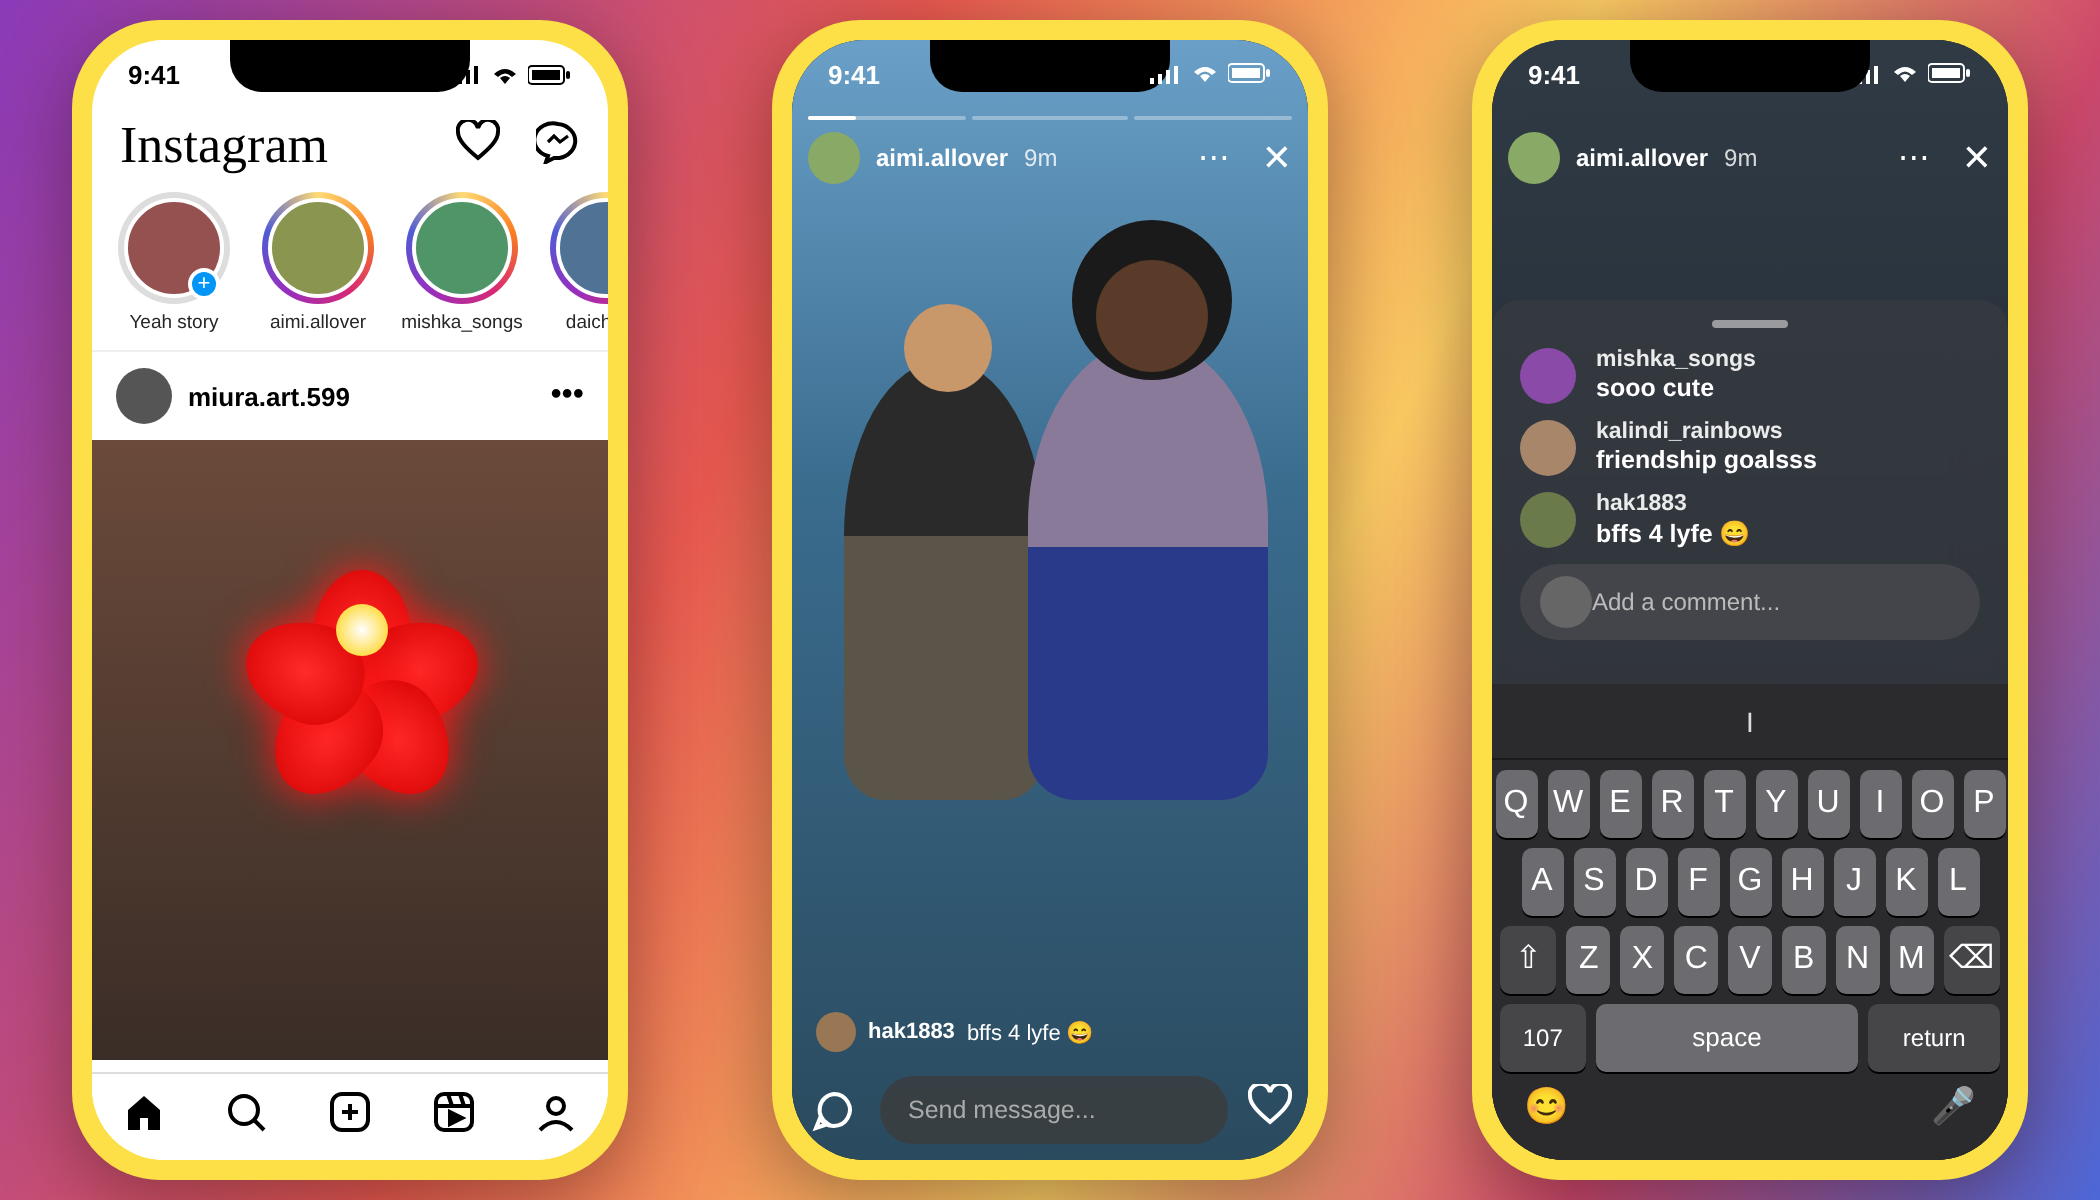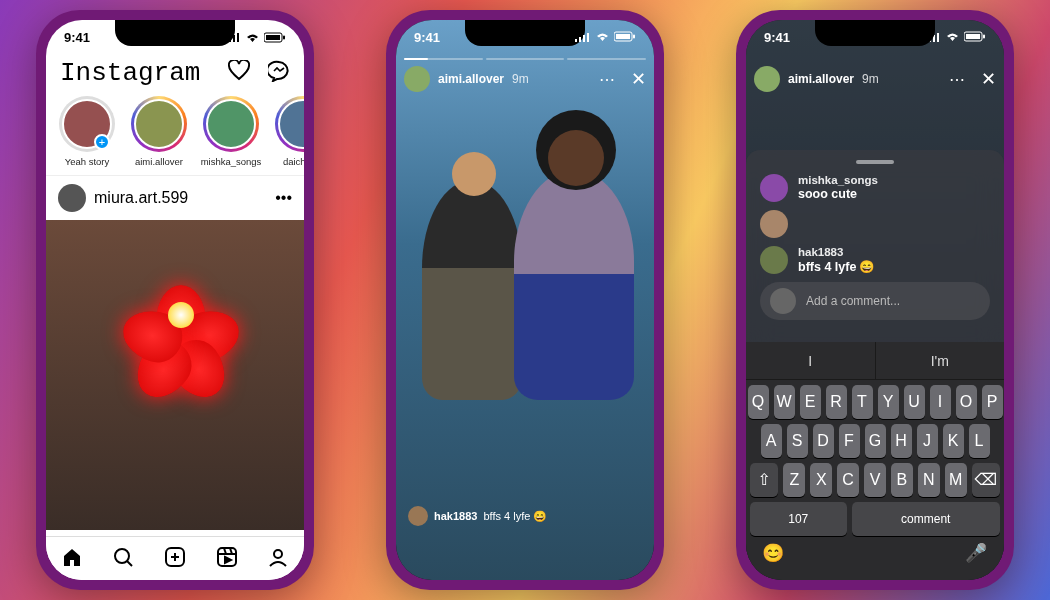--- a/index.html
+++ b/index.html
@@ -5,21 +5,21 @@
 * { margin: 0; padding: 0; box-sizing: border-box; }
 body {
   width: 1050px; height: 600px;
   background: linear-gradient(115deg, #8a3ab9 0%, #e95950 35%, #fccc63 60%, #cd486b 80%, #4c68d7 100%);
   display: flex; justify-content: space-around; align-items: center;
   font-family: -apple-system, "Helvetica Neue", Arial, sans-serif;
   overflow: hidden;
 }
 .phone {
   width: 278px; height: 580px;
-  background: #701a75; border-radius: 44px; padding: 10px;
+  background: #fde047; border-radius: 44px; padding: 10px;
   position: relative; box-shadow: 0 10px 40px rgba(0,0,0,.35);
 }
 .phone .notch {
   position: absolute; top: 10px; left: 50%; transform: translateX(-50%);
   width: 120px; height: 26px; background: #000; border-radius: 0 0 16px 16px; z-index: 50;
 }
 .screen {
   width: 100%; height: 100%; border-radius: 36px; overflow: hidden; position: relative;
   background: #fff;
 }
@@ -28,35 +28,35 @@
   height: 34px; display: flex; justify-content: space-between; align-items: center;
   padding: 0 18px; font-size: 13px; font-weight: 600; position: relative; z-index: 60;
 }
 .statusbar.white { color: #fff; }
 .status-right { display: flex; gap: 4px; align-items: center; }
 .sig, .wifi, .batt { display: inline-block; }
 .sig svg, .wifi svg, .batt svg { display: block; }
 
 
 .ig-header { display: flex; justify-content: space-between; align-items: center; padding: 4px 14px 6px; }
-.logo { font-family: Liberation Mono, monospace; font-size: 26px; font-weight: 500; text-align: center; }
+.logo { font-family: Liberation Serif, serif; font-size: 26px; font-weight: 500; text-align: center; }
 .ig-header .actions { display: flex; gap: 18px; }
 .stories { display: flex; gap: 10px; padding: 2px 10px 8px; overflow: hidden; }
 .story { width: 62px; flex-shrink: 0; text-align: center; font-size: 9.5px; color: #262626; position: relative; }
 .story .ring { width: 56px; height: 56px; border-radius: 50%; margin: 0 auto 4px;
   background: conic-gradient(#feda75,#fa7e1e,#d62976,#962fbf,#4f5bd5,#feda75);
   display: flex; align-items: center; justify-content: center; }
 .story.self .ring { background: #ddd; }
 .story .ring .av { width: 50px; height: 50px; border-radius: 50%; border: 2px solid #fff; background: #777; }
 .story .plus { position: absolute; top: 38px; right: 8px; width: 16px; height: 16px; border-radius: 50%;
   background: #0095f6; border: 2px solid #fff; color: #fff; font-size: 11px; line-height: 13px; text-align: center; }
 .story .lbl { white-space: nowrap; overflow: hidden; text-overflow: ellipsis; display: block; }
 .post-header { display: flex; align-items: center; padding: 8px 12px; gap: 8px; border-top: 1px solid #eee; }
 .post-header .pav { width: 28px; height: 28px; border-radius: 50%; background: #555; }
-.post-header .pname { font-size: 16px; font-weight: 400; flex: 1; }
+.post-header .pname { font-size: 13px; font-weight: 700; flex: 1; }
 .post-img { width: 100%; height: 310px; position: relative;
   background: linear-gradient(#6b4a3a 0%, #3a2d27 100%); }
 .flower { position: absolute; top: 30px; left: 70px; width: 130px; height: 130px; }
 .petal { position: absolute; width: 50px; height: 60px; background: radial-gradient(#ff2a2a,#d40000);
   border-radius: 50% 50% 50% 50% / 60% 60% 40% 40%; top: 35px; left: 40px; transform-origin: 50% 100%;
   box-shadow: 0 0 20px #ff1a1a; }
 .flower .p1{transform:rotate(0deg);} .flower .p2{transform:rotate(72deg);}
 .flower .p3{transform:rotate(144deg);} .flower .p4{transform:rotate(216deg);}
 .flower .p5{transform:rotate(288deg);}
 .flower .center{position:absolute;top:52px;left:52px;width:26px;height:26px;border-radius:50%;
@@ -97,21 +97,21 @@
 .p3-bg { position: absolute; inset: 0; background: linear-gradient(#4a5a6a,#2a3540); filter: blur(0); }
 .p3-dark { position: absolute; inset: 0; background: rgba(0,0,0,.35); }
 .comment-sheet { position: absolute; top: 130px; left: 0; right: 0; bottom: 238px;
   backdrop-filter: blur(14px); background: rgba(60,60,65,.55); border-radius: 14px 14px 0 0;
   padding: 10px 14px 8px; color: #fff; }
 .grabber { width: 38px; height: 4px; background: rgba(255,255,255,.5); border-radius: 3px; margin: 0 auto 10px; }
 .cmt { display: flex; gap: 10px; margin: 8px 0; font-size: 12px; }
 .cmt .cav { width: 28px; height: 28px; border-radius: 50%; flex-shrink: 0; }
 .cmt .cuser { font-weight: 600; font-size: 11.5px; opacity: .9; }
 .cmt .ctext { font-size: 12.5px; margin-top: 1px; font-weight: bold; }
-.add-comment { margin-top: 8px; display: flex; align-items: center; gap: 10px;
+.add-comment { margin-top: 8px; display: flex; align-items: center; 
   background: rgba(80,80,85,.6); border-radius: 20px; padding: 6px 10px; }
 .add-comment .cav { width: 26px; height: 26px; border-radius: 50%; background: #666; }
 .add-comment .ph { font-size: 12px; color: #bbb; flex: 1; }
 .keyboard { position: absolute; bottom: 0; left: 0; right: 0; height: 238px;
   background: #2b2b2d; color: #fff; font-size: 15px; }
 .suggest { height: 38px; display: flex; border-bottom: 1px solid #1a1a1a; }
 .suggest div { flex: 1; text-align: center; line-height: 38px; font-size: 14px; color: #ddd;
   border-right: 1px solid #1a1a1a; }
 .suggest div:last-child { border: none; }
 .krow { display: flex; justify-content: center; gap: 5px; padding: 5px 4px 0; }
@@ -280,20 +280,33 @@
       </div>
       <div class="photo-people">
         <div class="person a"></div>
           <div class="person b"></div>
       </div>
       <div class="comment-bubble">
         <div class="cav"></div>
         <b>hak1883</b>
         <span>bffs 4 lyfe 😄</span>
       </div>
+      <div class="story-footer">
+        <span class="reply-btn">
+            <svg width="22" height="22" fill="none" stroke="#fff" stroke-width="2">
+              <path d="M11 3 A8 8 0 1 0 18 15 L20 20 L14 18 A8 8 0 0 0 11 3 Z" transform="scale(-1,1) translate(-22,0)"></path>
+            </svg>
+          </span>
+        <div class="msg-input">
+          <span>Send message...</span>
+        </div>
+        <span><svg width="22" height="22" fill="none" stroke="#fff" stroke-width="2">
+              <path d="M11 19 C5 14 1 10 1 6 A5 5 0 0 1 11 4 A5 5 0 0 1 21 6 C21 10 17 14 11 19 Z"></path>
+            </svg></span>
+      </div>
     </div>
   </div>
 </div>
 
 <div class="phone">
   <div class="notch"></div>
   <div class="screen dark">
     <div class="p3-bg"></div>
       <div class="p3-dark"></div>
     <div class="statusbar white" style="position:relative;z-index:5">
@@ -329,39 +342,42 @@
       <div id="comments-list">
           <div class="cmt">
             <div class="cav" style="background:#8a4aa8"></div>
             <div>
               <div class="cuser">mishka_songs</div>
               <div class="ctext">sooo cute</div>
             </div>
           </div>
           <div class="cmt">
             <div class="cav" style="background:#a8866a"></div>
+            <div>
+              <div class="cuser">kalindi_rainbows</div>
+              <div class="ctext">friendship goalsss</div>
+            </div>
           </div>
           <div class="cmt">
             <div class="cav" style="background:#6a7a4a"></div>
             <div>
               <div class="cuser">hak1883</div>
               <div class="ctext">bffs 4 lyfe 😄</div>
             </div>
           </div>
         </div>
       <div class="add-comment">
         <div class="cav"></div>
         <span class="ph">Add a comment...</span>
       </div>
     </div>
 
     <div class="keyboard">
       <div class="suggest" id="kb-suggest">
           <div>I</div>
-          <div>I'm</div>
         </div>
       <div class="krow" id="kb-r1">
           <div class="key">Q</div>
           <div class="key">W</div>
           <div class="key">E</div>
           <div class="key">R</div>
           <div class="key">T</div>
           <div class="key">Y</div>
           <div class="key">U</div>
           <div class="key">I</div>
@@ -385,21 +401,22 @@
           <div class="key">X</div>
           <div class="key">C</div>
           <div class="key">V</div>
           <div class="key">B</div>
           <div class="key">N</div>
           <div class="key">M</div>
           <div class="key dark" style="flex: 1.3 1 0%;">⌫</div>
         </div>
       <div class="krow">
         <div class="key dark num">107</div>
-        <div class="key dark ret">comment</div>
+        <div class="key space">space</div>
+        <div class="key dark ret">return</div>
       </div>
       <div class="kfoot">
         <span>😊</span>
         <span>🎤</span>
       </div>
     </div>
   </div>
 </div>
 
 </body></html>

